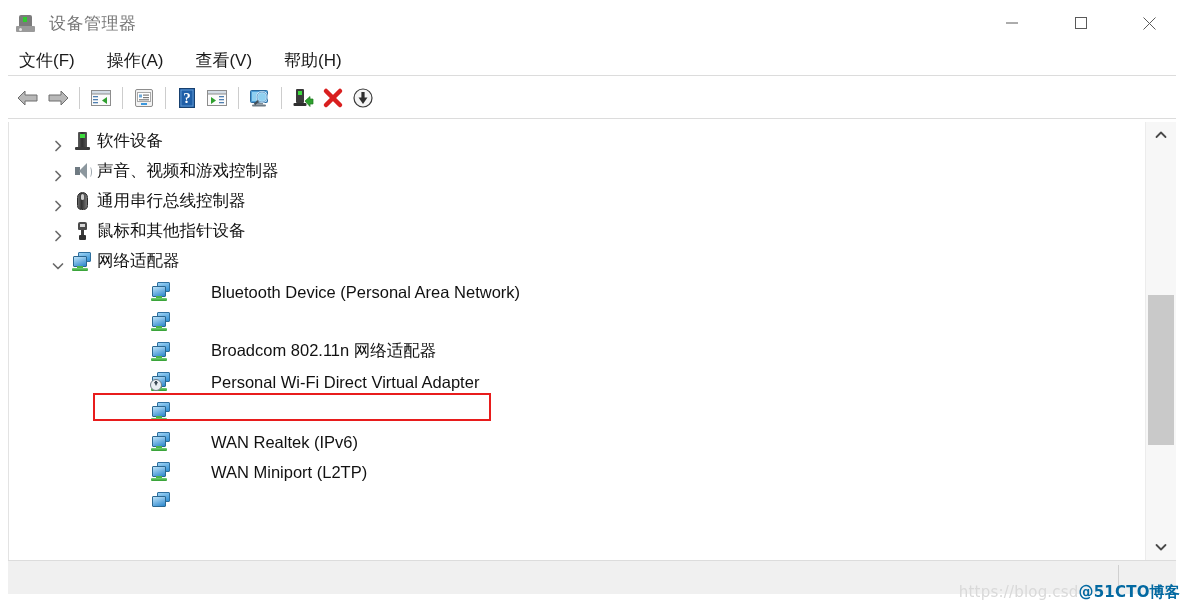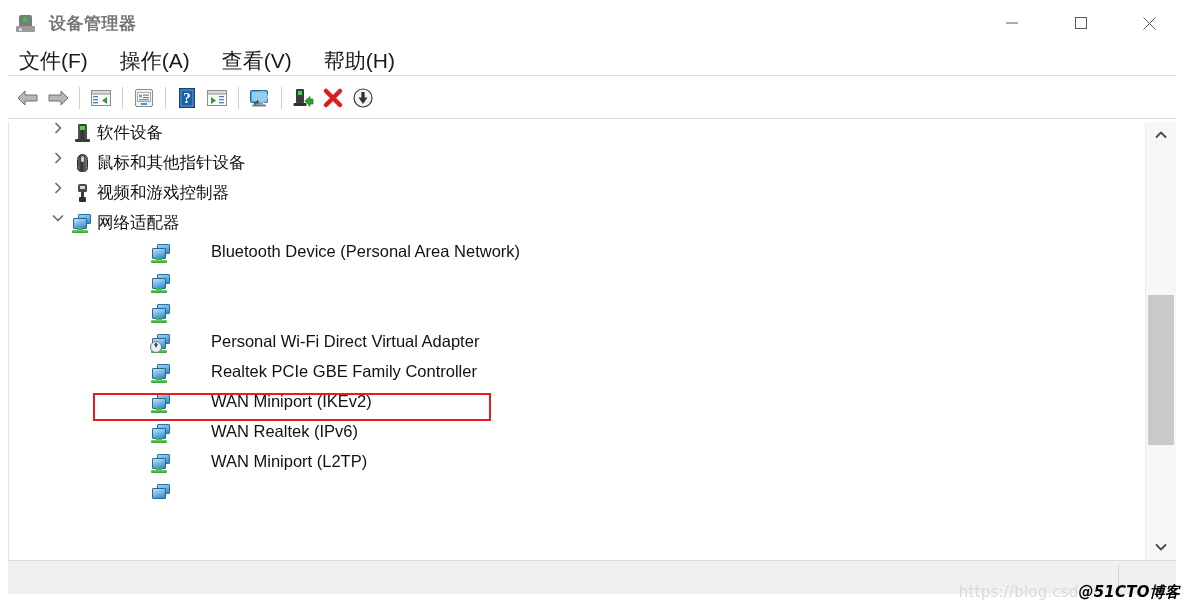--- a/index.html
+++ b/index.html
@@ -67,21 +67,20 @@
     width: 3px; height: 3px;
     background: #e8e8e8;
     border-radius: 50%;
   }
   .title-text {
     margin-left: 12px;
     font-size: 17px;
     color: #767676;
     letter-spacing: 0.5px;
     white-space: nowrap;
-    font-weight: bold;
   }
 
   .winbtns {
     position: absolute;
     right: 0; top: 0;
     height: 46px;
     display: flex;
   }
   .winbtn {
     width: 69px;
@@ -99,21 +98,21 @@
     left: 0; top: 46px;
     width: 1184px;
     height: 29px;
     background: #ffffff;
     display: flex;
     align-items: center;
     padding-left: 18px;
     box-sizing: border-box;
   }
   .menu-item {
-    font-size: 21px;
+    font-size: 17px;
     color: #1a1a1a;
     margin-right: 30px;
     white-space: nowrap;
     cursor: default;
     padding: 2px 1px;
   }
   .menubar-sep {
     position: absolute;
     left: 8px; top: 75px;
     width: 1168px;
@@ -172,21 +171,21 @@
   .tree {
     position: absolute;
     left: 0; top: 0;
     width: 1137px;
     height: 438px;
     overflow: hidden;
   }
   .row {
     height: 30px;
     display: flex;
-    align-items: flex-start;
+    align-items: flex-end;
     white-space: nowrap;
     cursor: default;
     position: relative;
   }
   .row .chev {
     width: 22px;
     flex: none;
     display: flex;
     align-items: center;
     justify-content: center;
@@ -390,21 +389,21 @@
     position: absolute;
     right: 4px;
     bottom: 2px;
     font-size: 15px;
     color: #d9d9d9;
     white-space: nowrap;
     letter-spacing: 0.2px;
     font-family: "DejaVu Sans", sans-serif;
     user-select: none;
   }
-  .watermark .wm2 { color: #000000; font-weight: bold; font-style: italic; }
+  .watermark .wm2 { color: #0369a1; font-weight: bold; }
 </style>
 </head>
 <body>
 
 <div id="app">
 
   <div class="titlebar">
     <div class="title-icon">
       <div class="tower"></div>
       <div class="led"></div>
@@ -564,42 +563,57 @@
           </span>
           <span class="lbl">软件设备</span>
         </div>
         <div class="row level1">
           <span class="chev">
             <svg width="12" height="12" viewBox="0 0 12 12">
               <polyline points="4,1.5 8.5,6 4,10.5" fill="none" stroke="#6b6b6b" stroke-width="1.7" stroke-linecap="round" stroke-linejoin="round"></polyline>
             </svg>
           </span>
           <span class="ico">
-            <div class="ic ic-mouse">
-              <div class="shell"></div>
-              <div class="wheel"></div>
-            </div>
-          </span>
-          <span class="lbl">鼠标和其他指针设备</span>
+            <div class="ic ic-sound">
+              <div class="box"></div>
+              <div class="cone"></div>
+              <div class="w1"></div>
+            </div>
+          </span>
+          <span class="lbl">声音、视频和游戏控制器</span>
         </div>
         <div class="row level1">
           <span class="chev">
             <svg width="12" height="12" viewBox="0 0 12 12">
               <polyline points="4,1.5 8.5,6 4,10.5" fill="none" stroke="#6b6b6b" stroke-width="1.7" stroke-linecap="round" stroke-linejoin="round"></polyline>
             </svg>
           </span>
           <span class="ico">
+            <div class="ic ic-mouse">
+              <div class="shell"></div>
+              <div class="wheel"></div>
+            </div>
+          </span>
+          <span class="lbl">通用串行总线控制器</span>
+        </div>
+        <div class="row level1">
+          <span class="chev">
+            <svg width="12" height="12" viewBox="0 0 12 12">
+              <polyline points="4,1.5 8.5,6 4,10.5" fill="none" stroke="#6b6b6b" stroke-width="1.7" stroke-linecap="round" stroke-linejoin="round"></polyline>
+            </svg>
+          </span>
+          <span class="ico">
             <div class="ic ic-usb">
               <div class="head"></div>
               <div class="inner"></div>
               <div class="stem"></div>
               <div class="tail"></div>
             </div>
           </span>
-          <span class="lbl">视频和游戏控制器</span>
+          <span class="lbl">鼠标和其他指针设备</span>
         </div>
         <div class="row level1">
           <span class="chev">
             <svg width="12" height="12" viewBox="0 0 12 12">
               <polyline points="1.5,4 6,8.5 10.5,4" fill="none" stroke="#6b6b6b" stroke-width="1.7" stroke-linecap="round" stroke-linejoin="round"></polyline>
             </svg>
           </span>
           <span class="ico">
             <div class="ic ic-net">
               <div class="mon-back"></div>
@@ -636,20 +650,21 @@
         <div class="row level2">
           <span class="chev"></span>
           <span class="ico">
             <div class="ic ic-net">
               <div class="mon-back"></div>
               <div class="mon-front"></div>
               <div class="stand"></div>
               <div class="base"></div>
             </div>
           </span>
+          <span class="lbl">Broadcom 802.11n 网络适配器</span>
         </div>
         <div class="row level2">
           <span class="chev"></span>
           <span class="ico">
             <div class="ic ic-net">
               <div class="mon-back"></div>
               <div class="mon-front"></div>
               <div class="stand"></div>
               <div class="base"></div>
               <div class="badge"></div>
@@ -660,33 +675,20 @@
         <div class="row level2">
           <span class="chev"></span>
           <span class="ico">
             <div class="ic ic-net">
               <div class="mon-back"></div>
               <div class="mon-front"></div>
               <div class="stand"></div>
               <div class="base"></div>
             </div>
           </span>
-          <span class="lbl">Realtek PCIe GBE Family Controller</span>
-        </div>
-        <div class="row level2">
-          <span class="chev"></span>
-          <span class="ico">
-            <div class="ic ic-net">
-              <div class="mon-back"></div>
-              <div class="mon-front"></div>
-              <div class="stand"></div>
-              <div class="base"></div>
-            </div>
-          </span>
-          <span class="lbl">WAN Miniport (IKEv2)</span>
         </div>
         <div class="row level2">
           <span class="chev"></span>
           <span class="ico">
             <div class="ic ic-net">
               <div class="mon-back"></div>
               <div class="mon-front"></div>
               <div class="stand"></div>
               <div class="base"></div>
             </div>

